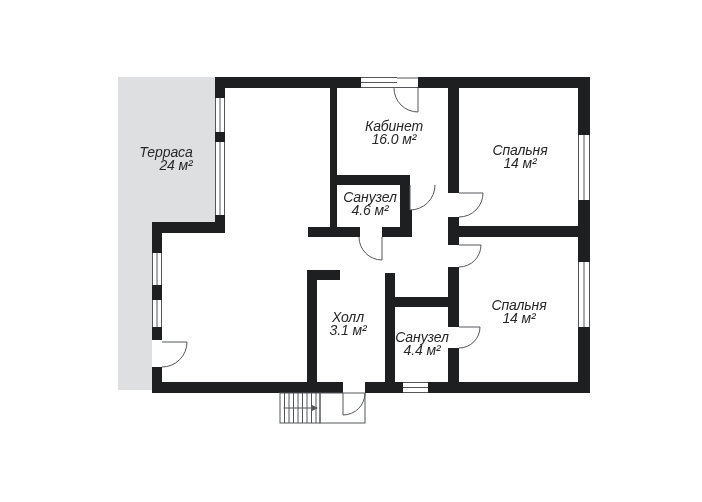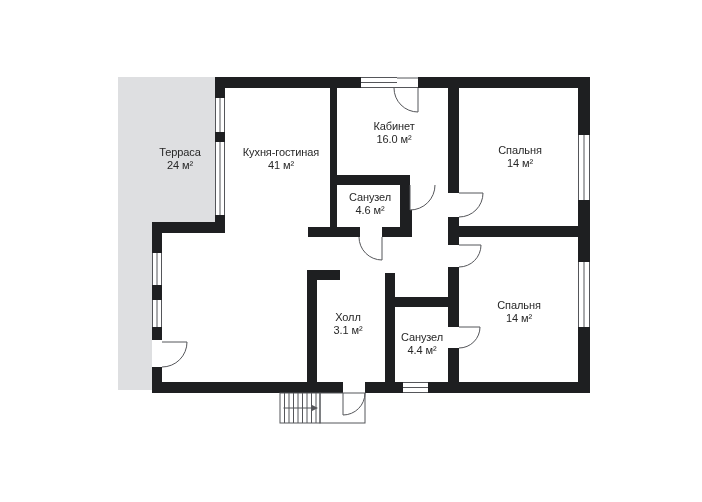--- a/index.html
+++ b/index.html
@@ -21,24 +21,25 @@
   .wall{fill:var(--wall);shape-rendering:crispEdges;}
   .terrace{fill:var(--terrace);}
   .win-glass{fill:#ffffff;shape-rendering:crispEdges;}
   .thin{stroke:var(--line);stroke-width:1;fill:none;}
   .door{stroke:var(--line);stroke-width:1;fill:#ffffff;}
   .room-label{
     position:absolute;
     transform:translate(-50%,-50%);
     text-align:center;
     color:var(--text);
-    font-size:11px;
+    font-size:14px;
     line-height:13px;
     letter-spacing:-0.1px;
     white-space:nowrap;
+    font-style:italic;
   }
 </style>
 </head>
 <body>
 
 <div id="canvas">
 
   <svg id="plan-svg" width="702" height="502" viewBox="0 0 702 502">
 
     <g>
@@ -154,29 +155,25 @@
 
     <g>
       <rect class="thin" x="320" y="393" width="45" height="30"></rect>
       <rect class="thin" x="280" y="393" width="40" height="30"></rect>
       <path class="thin" d="M284.5,393 V423 M289,393 V423 M293.5,393 V423 M298,393 V423 M302.5,393 V423 M307,393 V423 M311.5,393 V423 M316,393 V423"></path>
       <path class="thin" d="M283.5,408 H311"></path>
       <polygon points="311,404.5 318,408 311,411.5" fill="var(--line)"></polygon>
     </g>
   </svg>
 
-  <div class="room-label" style="left:180px;top:159px;">
+  <div class="room-label" style="left:166px;top:159px;text-align:right;">
     <div>Терраса</div>
     <div>24 м²</div>
   </div>
 
-  <div class="room-label" style="left:281px;top:159px;">
-    <div>Кухня-гостиная</div>
-    <div>41 м²</div>
-  </div>
 
   <div class="room-label" style="left:394px;top:133px;">
     <div>Кабинет</div>
     <div>16.0 м²</div>
   </div>
 
   <div class="room-label" style="left:520px;top:157px;">
     <div>Спальня</div>
     <div>14 м²</div>
   </div>

